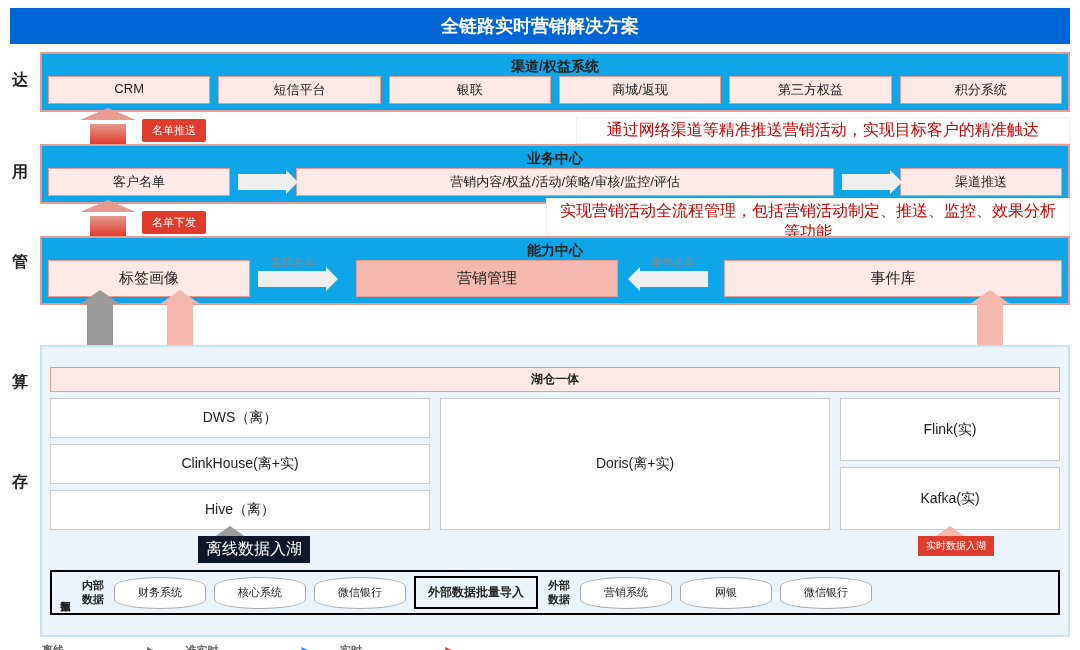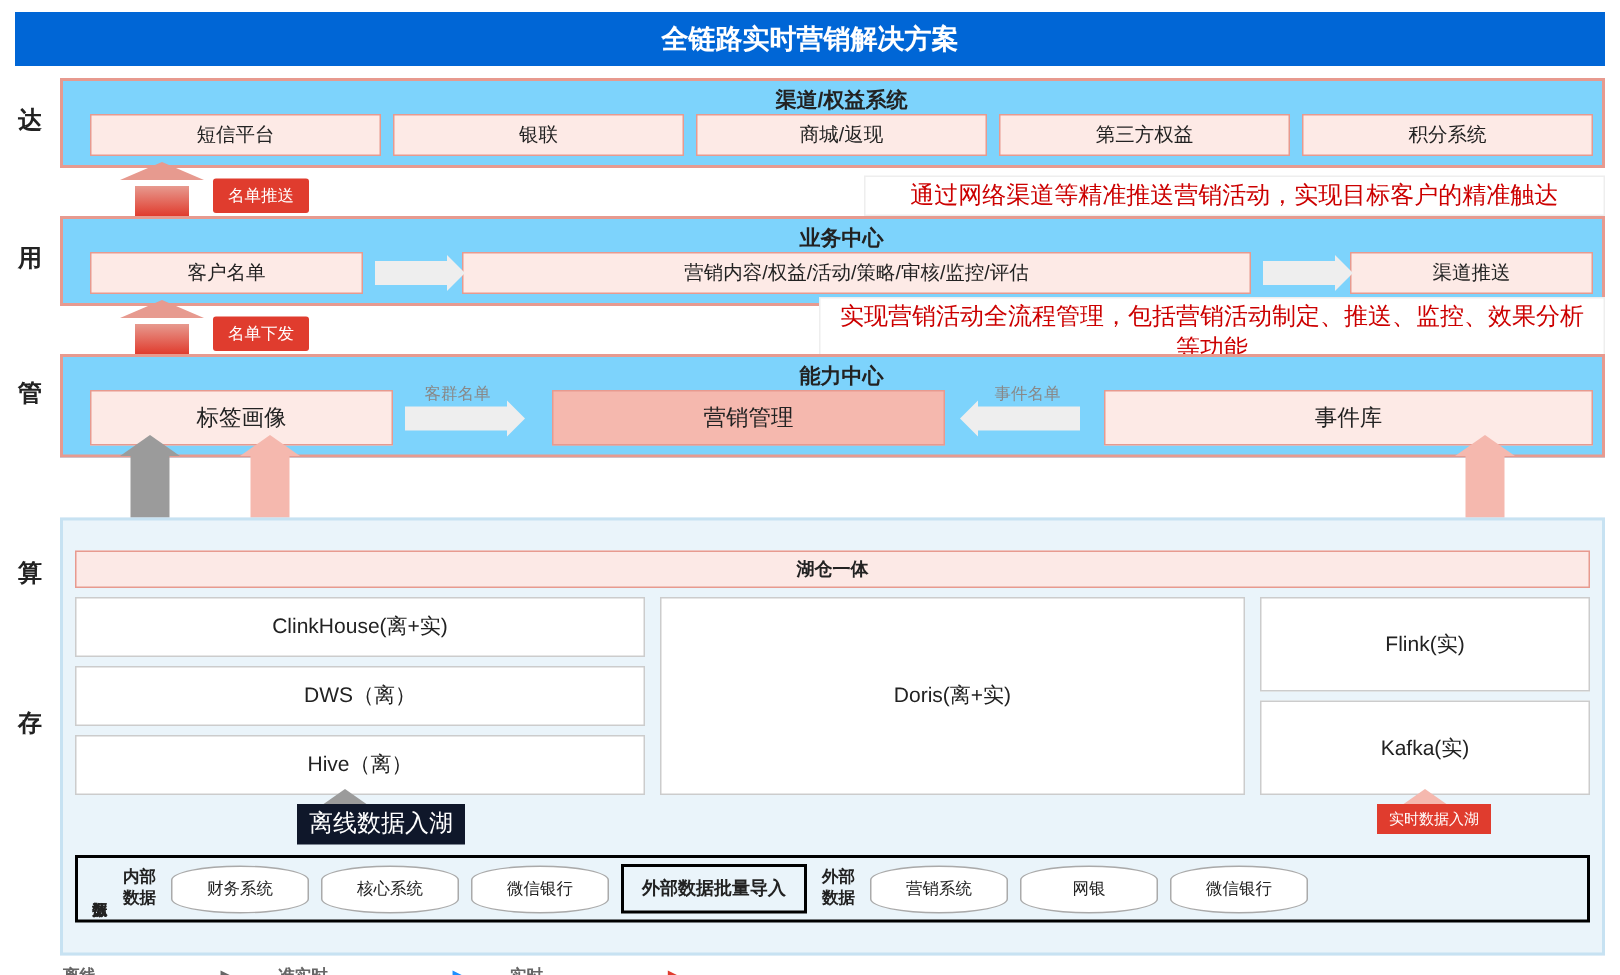--- a/index.html
+++ b/index.html
@@ -1,19 +1,19 @@
 <!DOCTYPE html>
 <html><head>
 <meta charset="utf-8">
 <style>
 body { font-family: "Microsoft YaHei", sans-serif; margin:0; padding:8px 10px 8px 10px; width:1060px; font-size:12px; color:#222; }
 .title-bar { background:#0066D6; color:#fff; text-align:center; font-weight:bold; font-size:18px; padding:6px 0; margin-bottom:8px; }
 .side-lbl { position:absolute; left:-28px; font-weight:bold; font-size:16px; }
 .diag { position:relative; margin-left:30px; }
-.panel { border:2px solid #E79A8F; background:#7dd3fc; padding:4px 6px 6px 18px; margin-bottom:4px; position:relative; }
+.panel { border:2px solid #E79A8F; background:#0ea5e9; padding:4px 6px 6px 6px; margin-bottom:4px; position:relative; }
 .panel-title { text-align:center; font-weight:bold; font-size:14px; }
 .row { display:flex; gap:8px; }
 .pink-box { background:#FDEAE6; border:1px solid #E79A8F; text-align:center; padding:4px 0; flex:1; font-size:13px; }
 .pink-box.dark { background:#F5B8AE; }
 .red-note { color:#c00; text-align:center; font-size:16px; padding:2px 6px; }
 .arrow-band { display:flex; align-items:center; position:relative; height:28px; padding-left:40px;}
 .up-arrow { width:56px; height:28px; position:relative; }
 .up-arrow .stem { position:absolute; bottom:0; left:10px; width:36px; height:20px; }
 .up-arrow .head { position:absolute; top:-8px; left:0; width:0; height:0; border-left:28px solid transparent; border-right:28px solid transparent; }
 .tag { background:#E03C2E; color:#fff; font-size:11px; padding:4px 10px; border-radius:2px; margin-left:6px;}
@@ -50,20 +50,21 @@
 <div class="diag">
  <span class="side-lbl" style="top:18px">达</span>
  <span class="side-lbl" style="top:110px">用</span>
  <span class="side-lbl" style="top:200px">管</span>
  <span class="side-lbl" style="top:320px">算</span>
  <span class="side-lbl" style="top:420px">存</span>
 
  <div class="panel">
    <div class="panel-title">渠道/权益系统</div>
    <div class="row">
+     <div class="pink-box">CRM</div>
      <div class="pink-box">短信平台</div>
      <div class="pink-box">银联</div>
      <div class="pink-box">商城/返现</div>
      <div class="pink-box">第三方权益</div>
      <div class="pink-box">积分系统</div>
    </div>
  </div>
  <div class="arrow-band">
    <div class="up-arrow">
      <div class="head" style="border-bottom:12px solid #E79A8F;"></div>
@@ -123,22 +124,22 @@
     </div>
  <div class="big-up" style="color:#F5B8AE;left:930px;top:238px;">
       <div class="head"></div>
       <div class="stem" style="height:46px;"></div>
     </div>
 
  <div class="lake" style="position:relative;">
    <div class="title">湖仓一体</div>
    <div class="lake-row">
      <div class="lake-col" style="flex:0 0 380px">
+       <div class="lake-box">DWS（离）</div>
        <div class="lake-box">ClinkHouse(离+实)</div>
-       <div class="lake-box">DWS（离）</div>
        <div class="lake-box">Hive（离）</div>
      </div>
      <div class="lake-col" style="flex:1">
        <div class="lake-box" style="flex:1;display:flex;align-items:center;justify-content:center;">Doris(离+实)</div>
      </div>
      <div class="lake-col" style="flex:0 0 220px">
        <div class="lake-box" style="flex:1;display:flex;align-items:center;justify-content:center;">Flink(实)</div>
        <div class="lake-box" style="flex:1;display:flex;align-items:center;justify-content:center;">Kafka(实)</div>
      </div>
    </div>

